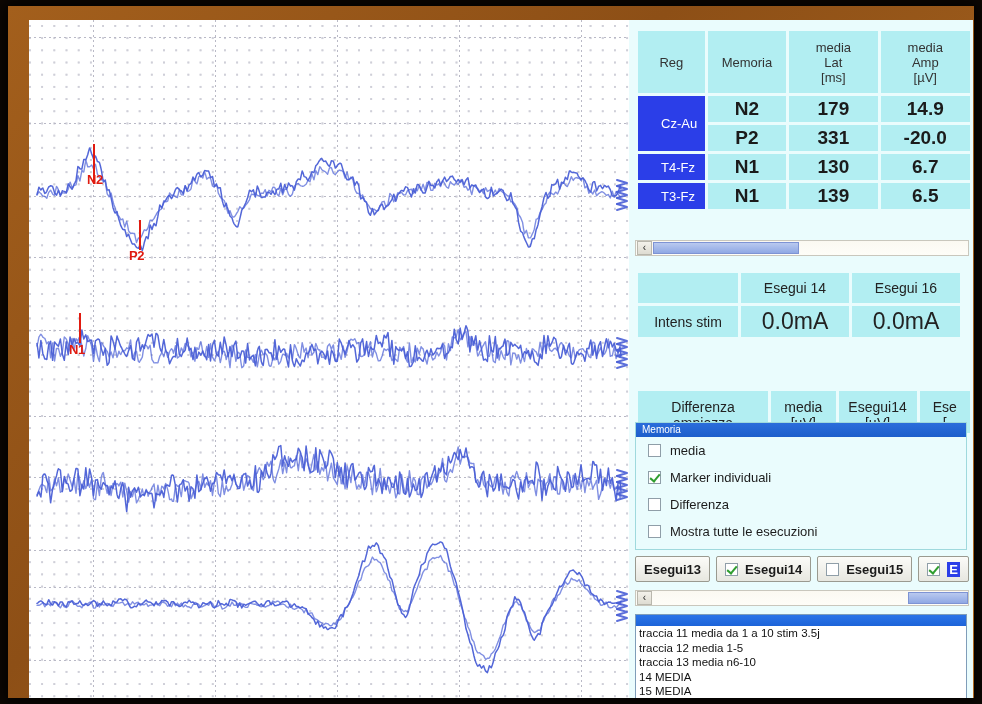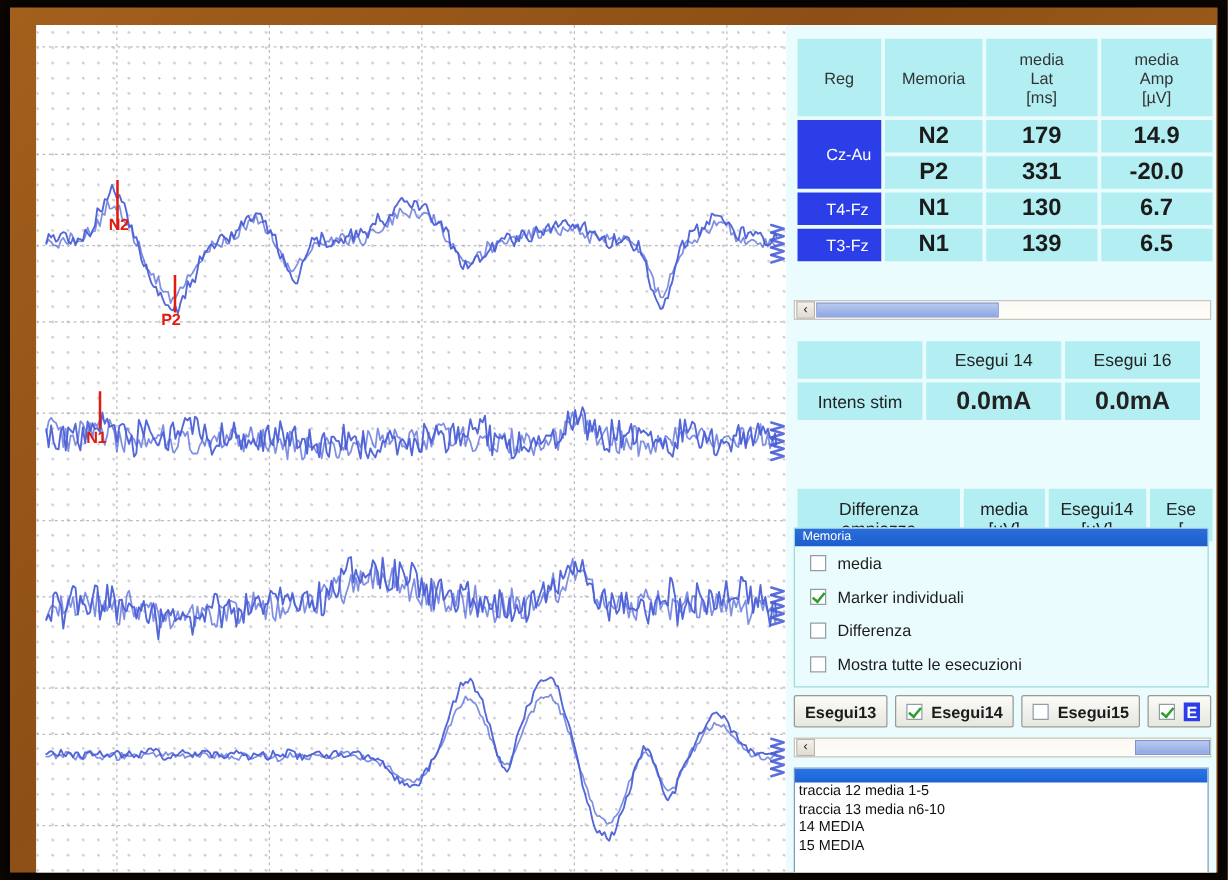--- a/index.html
+++ b/index.html
@@ -120,21 +120,21 @@
     color:#222; font-size:10px; line-height:12px; text-align:center;
   }
   .hscroll .thumb {
     position:absolute; top:1px; height:12px;
     background: linear-gradient(to bottom,#b9c9ef,#8fa8e4);
     border:1px solid #7d93d4; box-sizing:border-box;
   }
 
   #t2 { position:absolute; left: 6px; top: 250px; }
   #t2 td { font-size: 14px; height: 26px; }
-  #t2 td.val { font-size: 20px; font-weight: bold; }
+  #t2 td.val { font-size: 23px; font-weight: normal; }
   #t2 td.blank { background: #b2eef2; }
   .w-c1 { width: 92px; } .w-c2 { width: 100px; } .w-c3 { width: 100px; margin-left: 48px; }
 
   #t3 { position:absolute; left: 6px; top: 368px; }
   #t3 td { font-size: 14px; color:#222; height:30px; vertical-align: top; padding-top:8px;}
   .w-d1 { width: 172px; } .w-d2 { width: 72px; } .w-d3 { width: 80px; } .w-d4 { width: 58px; }
 
   
   #memoria {
     position: absolute;
@@ -422,20 +422,21 @@
           </div>
         </div>
 
         <div class="hscroll" style="left:6px; top:570px; width:334px;">
           <div class="arrow">‹</div>
           <div class="thumb" style="left:272px; width:60px;"></div>
         </div>
 
         <div id="list">
           <div class="selbar"></div>
+          <div class="li">traccia 11 media da 1 a 10 stim 3.5j</div>
           <div class="li">traccia 12 media 1-5</div>
           <div class="li">traccia 13 media n6-10</div>
           <div class="li">14 MEDIA</div>
           <div class="li">15 MEDIA</div>
 
         </div>
 
       </div>
     </div>
   </div>

